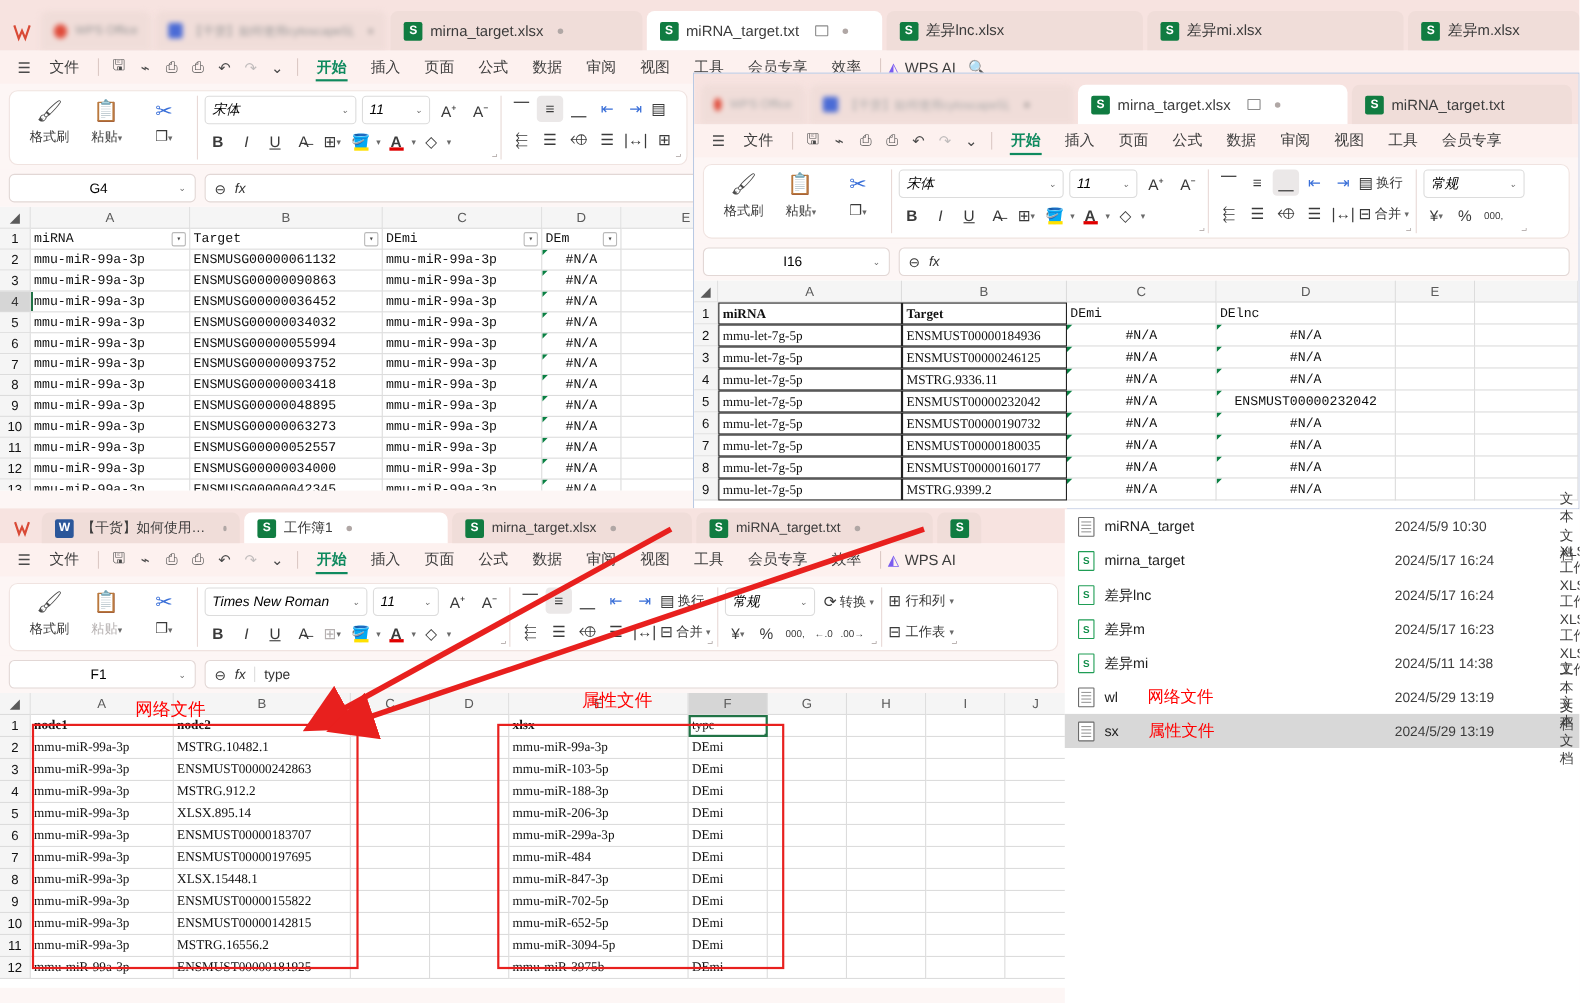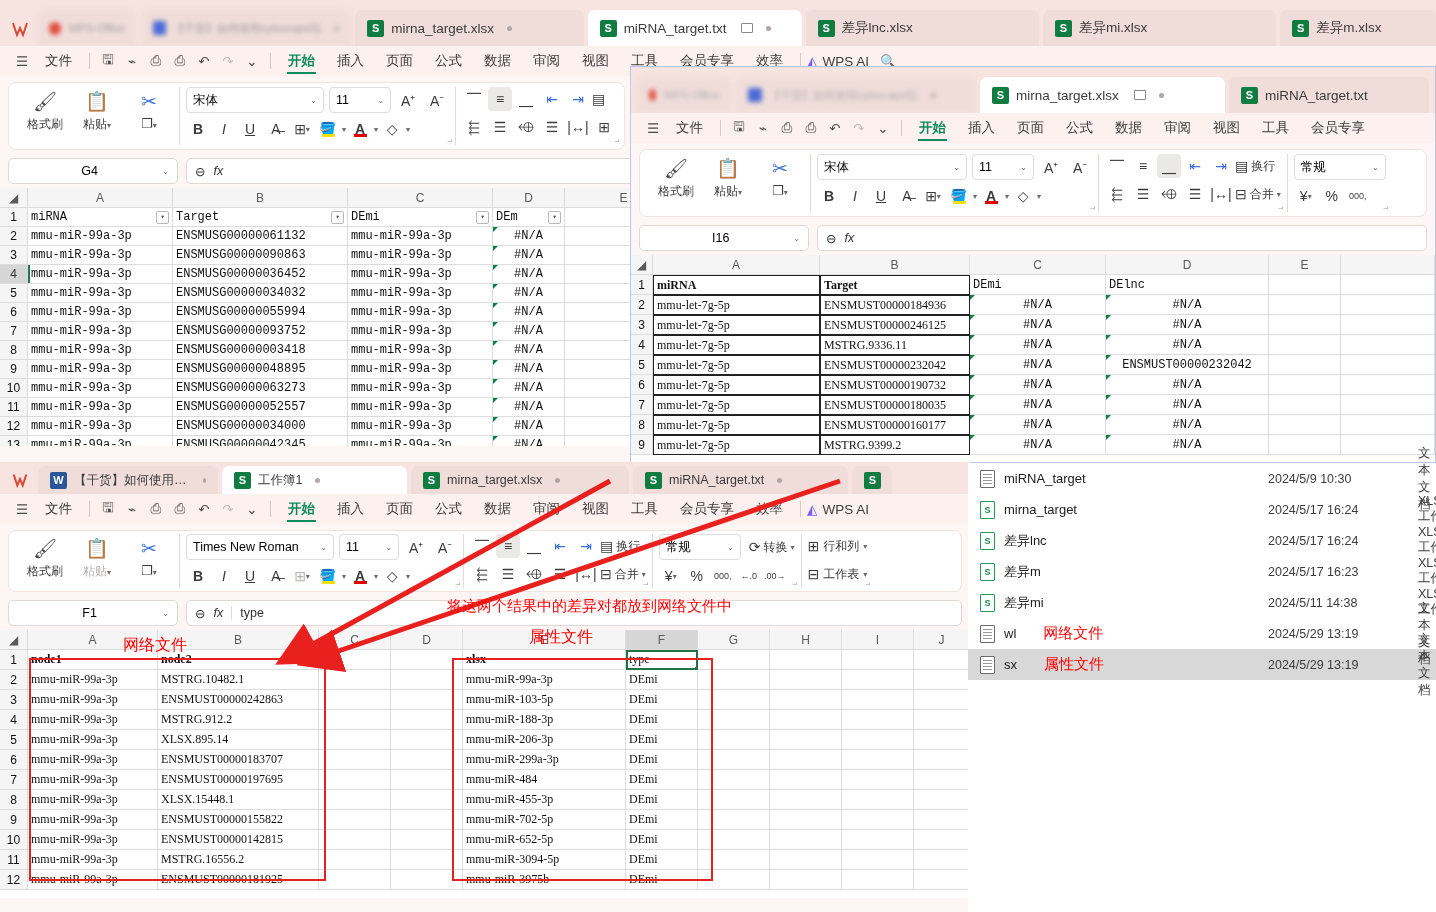--- a/index.html
+++ b/index.html
@@ -71,21 +71,21 @@
   }
   .bigbtn { width:52px; display:flex; flex-direction:column; align-items:center; gap:3px; padding-top:4px; font-size:12px; color:#3a3a3a;}
   .bigbtn .glyph { font-size:19px; line-height:22px; color:#4a4a4a;}
   .smallrow { display:flex; align-items:center; gap:2px; }
   .tbtn { min-width:24px; height:24px; display:flex; align-items:center; justify-content:center;
           font-size:14px; color:#3a3a3a; border-radius:4px; }
   .tbtn.on { background:#ebe8e8; }
   .caret { font-size: 8px; color:#6a6a6a; }
   .fontbox {
     height:26px; border:1px solid #dcdcdc; border-radius:4px; display:flex; align-items:center;
-    padding:0 6px; font-size:12.5px; background:#fff; justify-content:space-between;
+    padding:0 6px; font-size:12.5px; background:#fff; justify-content:space-between;font-style:italic;
   }
   .underbar { width:13px; height:3px; margin-top:-3px; }
 
   
   .formulabar { height: 34px; display: flex; align-items: center; gap: 8px; padding: 0 8px; background: #fdf6f5; }
   .namebox {
     height:26px; flex:0 0 170px; background:#fff; border:1px solid #e2d7d5; border-radius:5px;
     display:flex; align-items:center; justify-content:space-between; padding:0 8px; font-size:12.5px;
   }
   .fxbox {
@@ -970,21 +970,21 @@
             <div class="cell" style="flex: 0 0 72px;"></div>
             <div class="cell" style="flex: 0 0 72px;"></div>
             <div class="cell" style="flex: 1 1 0%;"></div>
           </div>
           <div class="gridrow" style="height: 20px;">
             <div class="cell rn" style="flex: 0 0 28px;">8</div>
             <div class="cell" style="flex: 0 0 130px;">mmu-miR-99a-3p</div>
             <div class="cell" style="flex: 0 0 161px;">XLSX.15448.1</div>
             <div class="cell" style="flex: 0 0 72px;"></div>
             <div class="cell" style="flex: 0 0 72px;"></div>
-            <div class="cell" style="flex: 0 0 163px;">mmu-miR-455-3p</div>
+            <div class="cell" style="flex: 0 0 163px;">mmu-miR-847-3p</div>
             <div class="cell" style="flex: 0 0 72px;">DEmi</div>
             <div class="cell" style="flex: 0 0 72px;"></div>
             <div class="cell" style="flex: 0 0 72px;"></div>
             <div class="cell" style="flex: 0 0 72px;"></div>
             <div class="cell" style="flex: 1 1 0%;"></div>
           </div>
           <div class="gridrow" style="height: 20px;">
             <div class="cell rn" style="flex: 0 0 28px;">9</div>
             <div class="cell" style="flex: 0 0 130px;">mmu-miR-99a-3p</div>
             <div class="cell" style="flex: 0 0 161px;">ENSMUST00000155822</div>
@@ -1111,17 +1111,16 @@
       <marker id="arrowred" markerWidth="9" markerHeight="9" refX="7" refY="4.5" orient="auto">
         <path d="M0,0 L9,4.5 L0,9 z" fill="#e8201e"></path>
       </marker>
     </defs>
 
     <line x1="610" y1="481" x2="284" y2="660" stroke="#e8201e" stroke-width="5" marker-end="url(#arrowred)"></line>
 
     <line x1="840" y1="481" x2="306" y2="662" stroke="#e8201e" stroke-width="5" marker-end="url(#arrowred)"></line>
   </svg>
 
-  <div class="anno" style="left:447px; top:597px; font-size:15px;">将这两个结果中的差异对都放到网络文件中</div>
   <div class="anno" style="left:123px; top:635px; font-size:16px;">网络文件</div>
   <div class="anno" style="left:529px; top:627px; font-size:16px;">属性文件</div>
 
 </div>
 
 </body></html>

